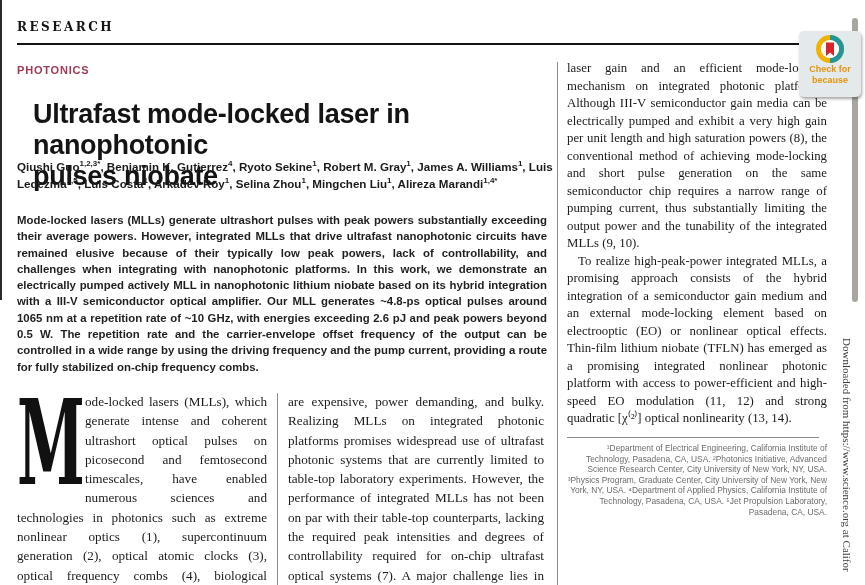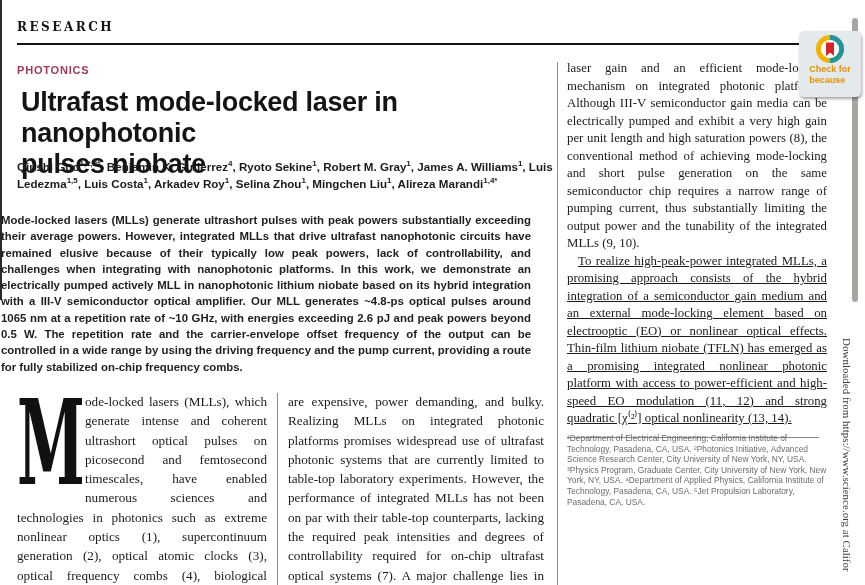--- a/index.html
+++ b/index.html
@@ -27,58 +27,58 @@
     line-height:31px; letter-spacing:-0.3px; color:#141414;
   }
   .title span{display:block;}
   .authors{
     position:absolute; left:17px; top:158px; width:545px;
     font-family:"Liberation Sans", sans-serif; font-weight:bold; font-size:11.6px;
     line-height:17px; color:#1b1b1b;
   }
   .authors sup{font-size:8px; line-height:0;}
   .abstract{
-    position:absolute; left:1px; top:212px; width:530px;
+    position:absolute; left:17px; top:212px; width:530px;
     font-family:"Liberation Sans", sans-serif; font-weight:bold; font-size:11.4px;
     line-height:16.3px; text-align:justify; color:#1f1f1f;
   }
   .bodytext{
     font-size:13.2px; line-height:19.3px; text-align:justify; color:#1b1b1b;
   }
   .col1{position:absolute; left:17px; top:392px; width:250px; height:193px; overflow:hidden;}
   .col2{position:absolute; left:288px; top:392px; width:256px; height:193px; overflow:hidden;}
   .col3{position:absolute; left:567px; top:60px; width:260px; height:370px; overflow:hidden;
         font-size:12.8px; line-height:17.5px;}
-  .col3 .para2{text-indent:11px; margin-top:0;text-decoration:underline;}
+  .col3 .para2{text-indent:11px; margin-top:0;}
   .dropcap{
     float:left; width:60px; height:93px; margin:4px 8px 0 0;
     font-family:"DejaVu Serif", serif; font-weight:bold; font-size:118px; line-height:93px;
     color:#111; transform:scaleX(0.52); transform-origin:left top; display:inline-block;
   }
   .vrule1{position:absolute; left:277px; top:393px; width:1px; height:192px; background:#8f8d8a;}
   .vrule2{position:absolute; left:557px; top:62px; width:1px; height:523px; background:#8f8d8a;}
   .fn-rule{position:absolute; left:567px; top:437px; width:252px; height:1px; background:#8a8885;}
   .affiliations{
-    position:absolute; left:567px; top:433px; width:260px;
+    position:absolute; left:567px; top:443px; width:260px;
     font-family:"Liberation Sans", sans-serif; font-size:8.4px; line-height:10.6px;
-    color:#6e6c6a; text-align:left;
+    color:#6e6c6a; text-align:right;
   }
   .corresponding{
     position:absolute; left:567px; top:547px; width:260px;
     font-family:"Liberation Sans", sans-serif; font-weight:bold; font-size:8.4px;
     line-height:10.8px; color:#2c2c2c;
   }
   .badge{
     position:absolute; left:799px; top:31px; width:62px; height:66px;
     background:#e4e9ec; border-radius:5px; box-shadow:1px 2px 3px rgba(0,0,0,0.35);
     display:flex; flex-direction:column; align-items:center; z-index:5; cursor:pointer;
   }
   .badge-text{
     font-family:"Liberation Sans", sans-serif; font-weight:bold; font-size:9px;
-    line-height:10.5px; color:#e8920a; 
+    line-height:10.5px; color:#e8920a; text-align:center;
   }
   .badge svg{margin-top:3px;}
   .scrollbar-thumb{
     position:absolute; left:852px; top:18px; width:6px; height:284px;
     background:#a9a6a2; border-radius:3px; z-index:4;
   }
   .watermark{
     position:absolute; left:841px; top:338px; height:247px; overflow:hidden;
     writing-mode:vertical-rl; font-family:"Liberation Serif", serif;
     font-size:11px; color:#3c3c3c; white-space:nowrap;
@@ -89,21 +89,21 @@
 
 <div class="page">
 
   <div class="edge-line"></div>
 
   <div class="kicker">RESEARCH</div>
   <div class="header-rule"></div>
 
   <div class="section-label">PHOTONICS</div>
 
-  <h1 class="title" style="margin:4px;">
+  <h1 class="title" style="margin:16px;">
     <span>Ultrafast mode-locked laser in nanophotonic</span>
     <span>pulses niobate</span>
   </h1>
 
   <div class="authors"><span>Qiushi Guo<sup>1,2,3*</sup></span>, <span>Benjamin K. Gutierrez<sup>4</sup></span>, <span>Ryoto Sekine<sup>1</sup></span>, <span>Robert M. Gray<sup>1</sup></span>, <span>James A. Williams<sup>1</sup></span>, <span>Luis Ledezma<sup>1,5</sup></span>, <span>Luis Costa<sup>1</sup></span>, <span>Arkadev Roy<sup>1</sup></span>, <span>Selina Zhou<sup>1</sup></span>, <span>Mingchen Liu<sup>1</sup></span>, <span>Alireza Marandi<sup>1,4*</sup></span></div>
 
   <div class="abstract">Mode-locked lasers (MLLs) generate ultrashort pulses with peak powers substantially exceeding their average powers. However, integrated MLLs that drive ultrafast nanophotonic circuits have remained elusive because of their typically low peak powers, lack of controllability, and challenges when integrating with nanophotonic platforms. In this work, we demonstrate an electrically pumped actively MLL in nanophotonic lithium niobate based on its hybrid integration with a III-V semiconductor optical amplifier. Our MLL generates ~4.8-ps optical pulses around 1065 nm at a repetition rate of ~10 GHz, with energies exceeding 2.6 pJ and peak powers beyond 0.5 W. The repetition rate and the carrier-envelope offset frequency of the output can be controlled in a wide range by using the driving frequency and the pump current, providing a route for fully stabilized on-chip frequency combs.</div>
 
   <div class="col1 bodytext">
     <span class="dropcap">M</span><span>ode-locked lasers (MLLs), which generate intense and coherent ultrashort optical pulses on picosecond and femtosecond timescales, have enabled numerous sciences and technologies in photonics such as extreme nonlinear optics (1), supercontinuum generation (2), optical atomic clocks (3), optical frequency combs (4), biological imaging (5), and photonic computing (6). Today's state-of-the-art MLLs are based on discrete fiber-based and free-space optical components and</span>

